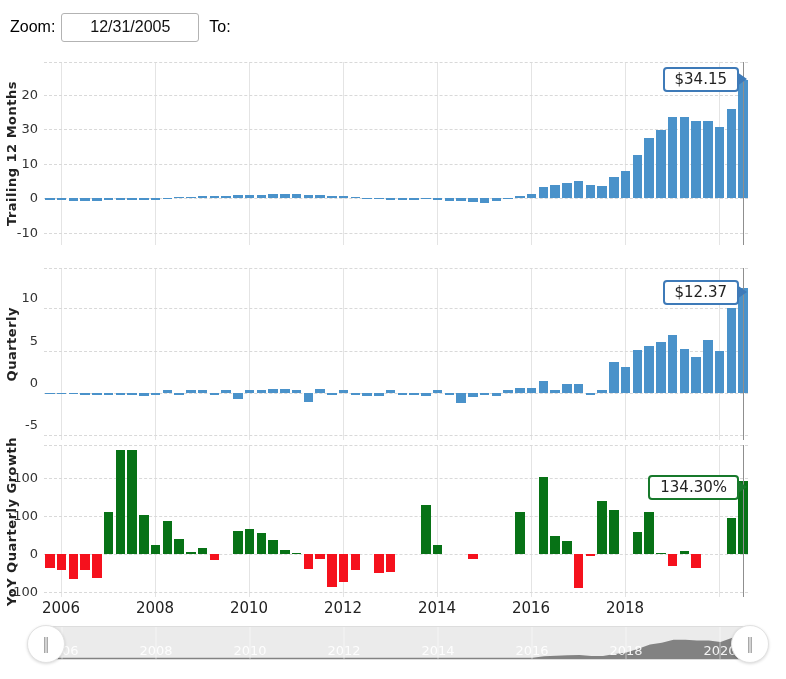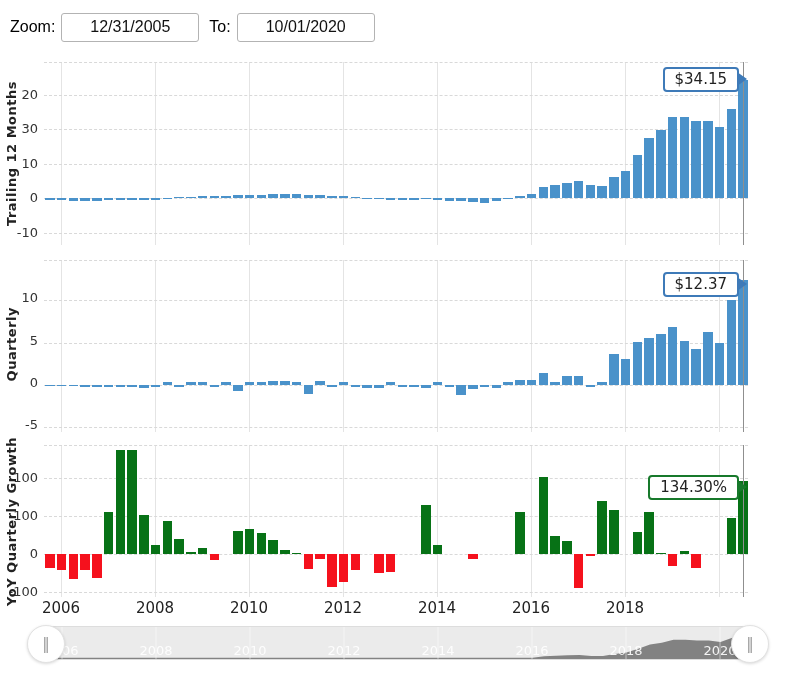--- a/index.html
+++ b/index.html
@@ -56,21 +56,20 @@
 </style>
 </head>
 <body>
 
 <div class="app">
 
   <div class="header">
     <span class="hlabel">Zoom:</span>
     <input class="date-input" value="12/31/2005" style="">
     <span class="hlabel">To:</span>
-    <input class="date-input" value="10/01/2020" style="">
     <div class="spacer"></div>
   </div>
 
   <div class="plot" id="plot0" style="top:62px;height:183px;">
     <div class="callout blue c1">
       <span>$34.15</span>
     </div>
   <div class="vgrid" style="left: 17px;"></div>
       <div class="vgrid" style="left: 111px;"></div>
       <div class="vgrid" style="left: 205px;"></div>
@@ -141,21 +140,21 @@
       <div class="bar" style="left: 623.8px; width: 9.5px; top: 54.9px; height: 81.4868px; background: rgb(74, 146, 202);"></div>
       <div class="bar" style="left: 635.55px; width: 9.5px; top: 54.9px; height: 81.4868px; background: rgb(74, 146, 202);"></div>
       <div class="bar" style="left: 647.3px; width: 9.5px; top: 59.0434px; height: 77.3434px; background: rgb(74, 146, 202);"></div>
       <div class="bar" style="left: 659.05px; width: 9.5px; top: 58.6981px; height: 77.6887px; background: rgb(74, 146, 202);"></div>
       <div class="bar" style="left: 670.8px; width: 9.5px; top: 64.9132px; height: 71.4736px; background: rgb(74, 146, 202);"></div>
       <div class="bar" style="left: 682.55px; width: 9.5px; top: 46.6132px; height: 89.7736px; background: rgb(74, 146, 202);"></div>
       <div class="bar" style="left: 694.3px; width: 9.5px; top: 18.4726px; height: 117.914px; background: rgb(74, 146, 202);"></div>
       <div class="cross" style="left: 698.5px;"></div>
     </div>
 
-  <div class="plot" id="plot1" style="top:260px;height:172px;text-align:right;">
+  <div class="plot" id="plot1" style="top:268px;height:172px;text-align:right;">
     <div class="callout blue c2">
       <span>$12.37</span>
     </div>
   <div class="vgrid" style="left: 17px;"></div>
       <div class="vgrid" style="left: 111px;"></div>
       <div class="vgrid" style="left: 205px;"></div>
       <div class="vgrid" style="left: 299px;"></div>
       <div class="vgrid" style="left: 393px;"></div>
       <div class="vgrid" style="left: 487px;"></div>
       <div class="vgrid" style="left: 581px;"></div>

